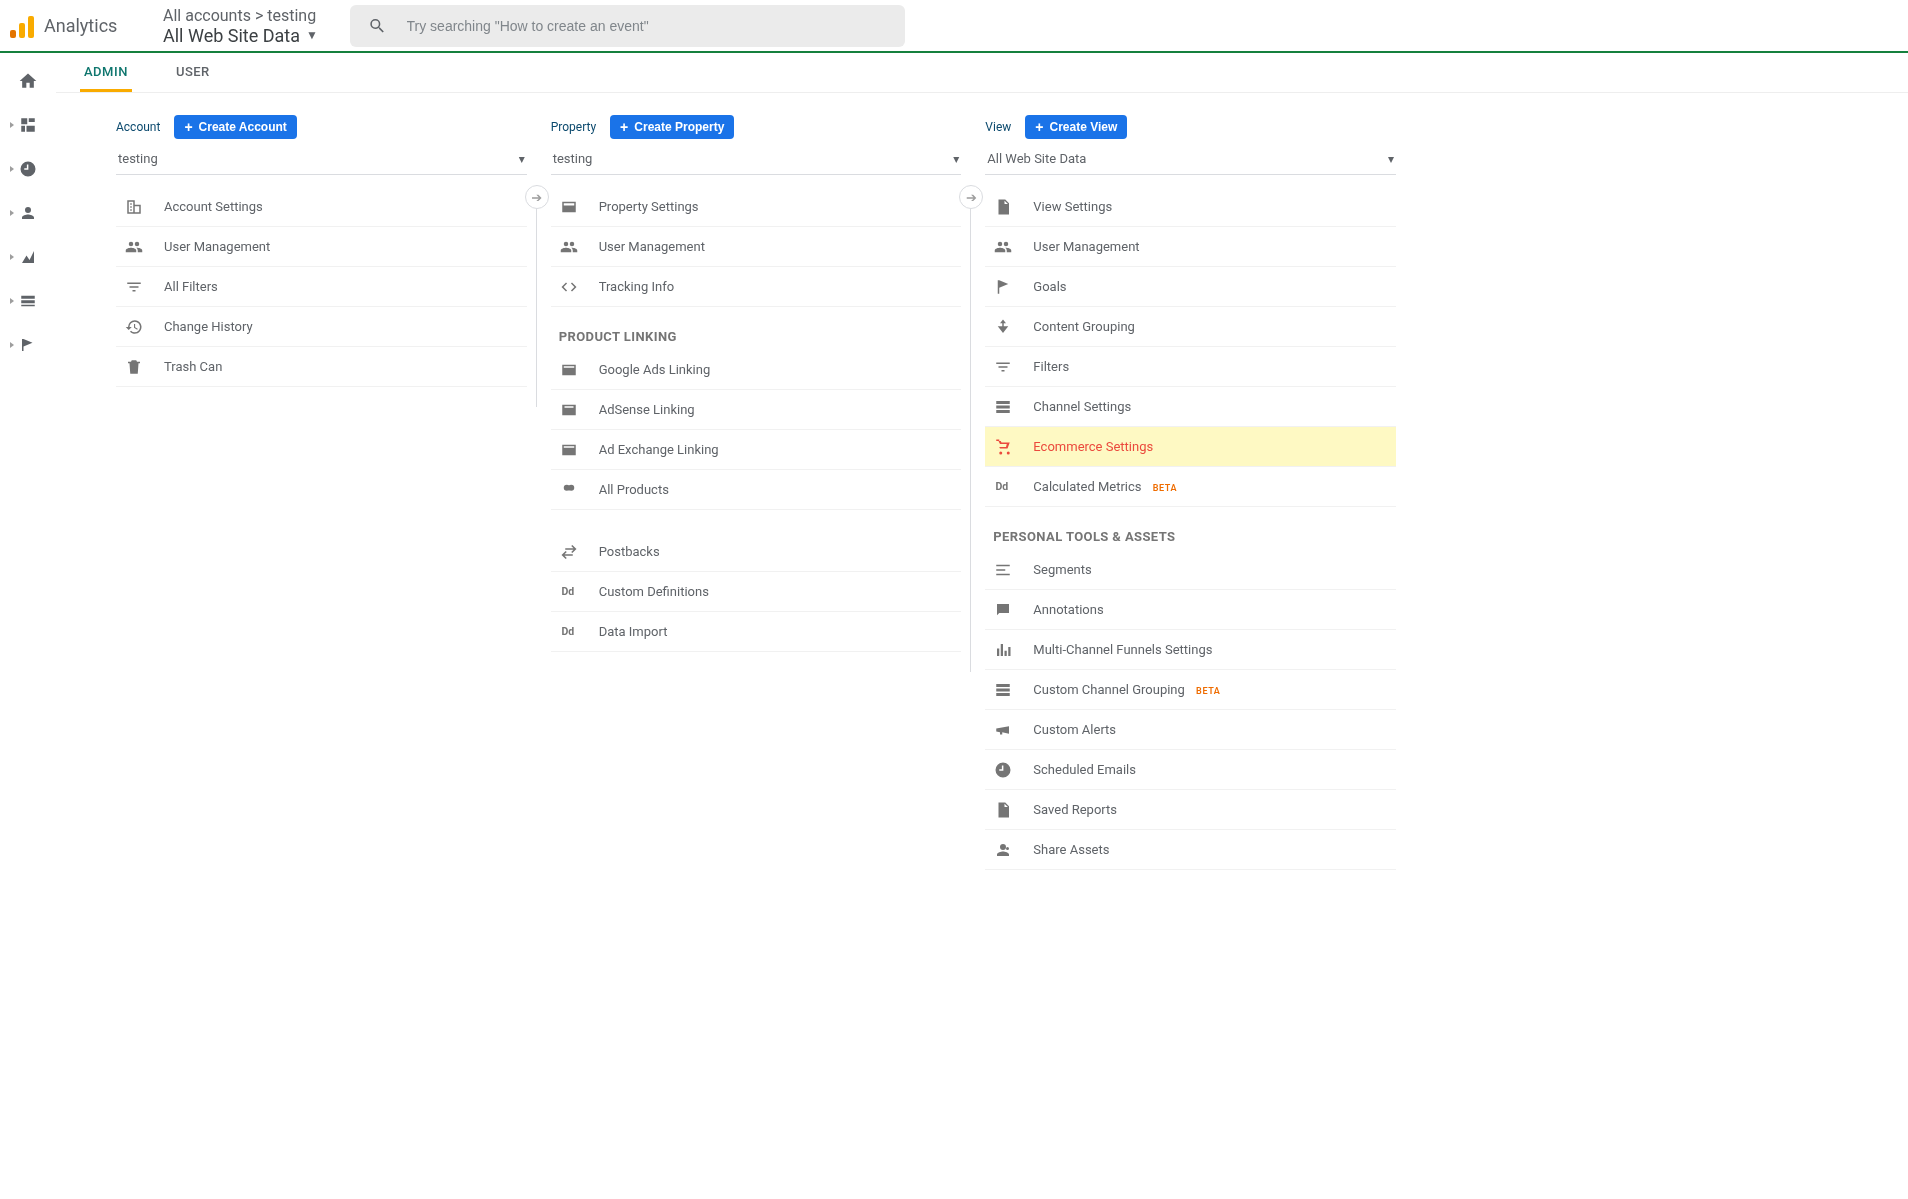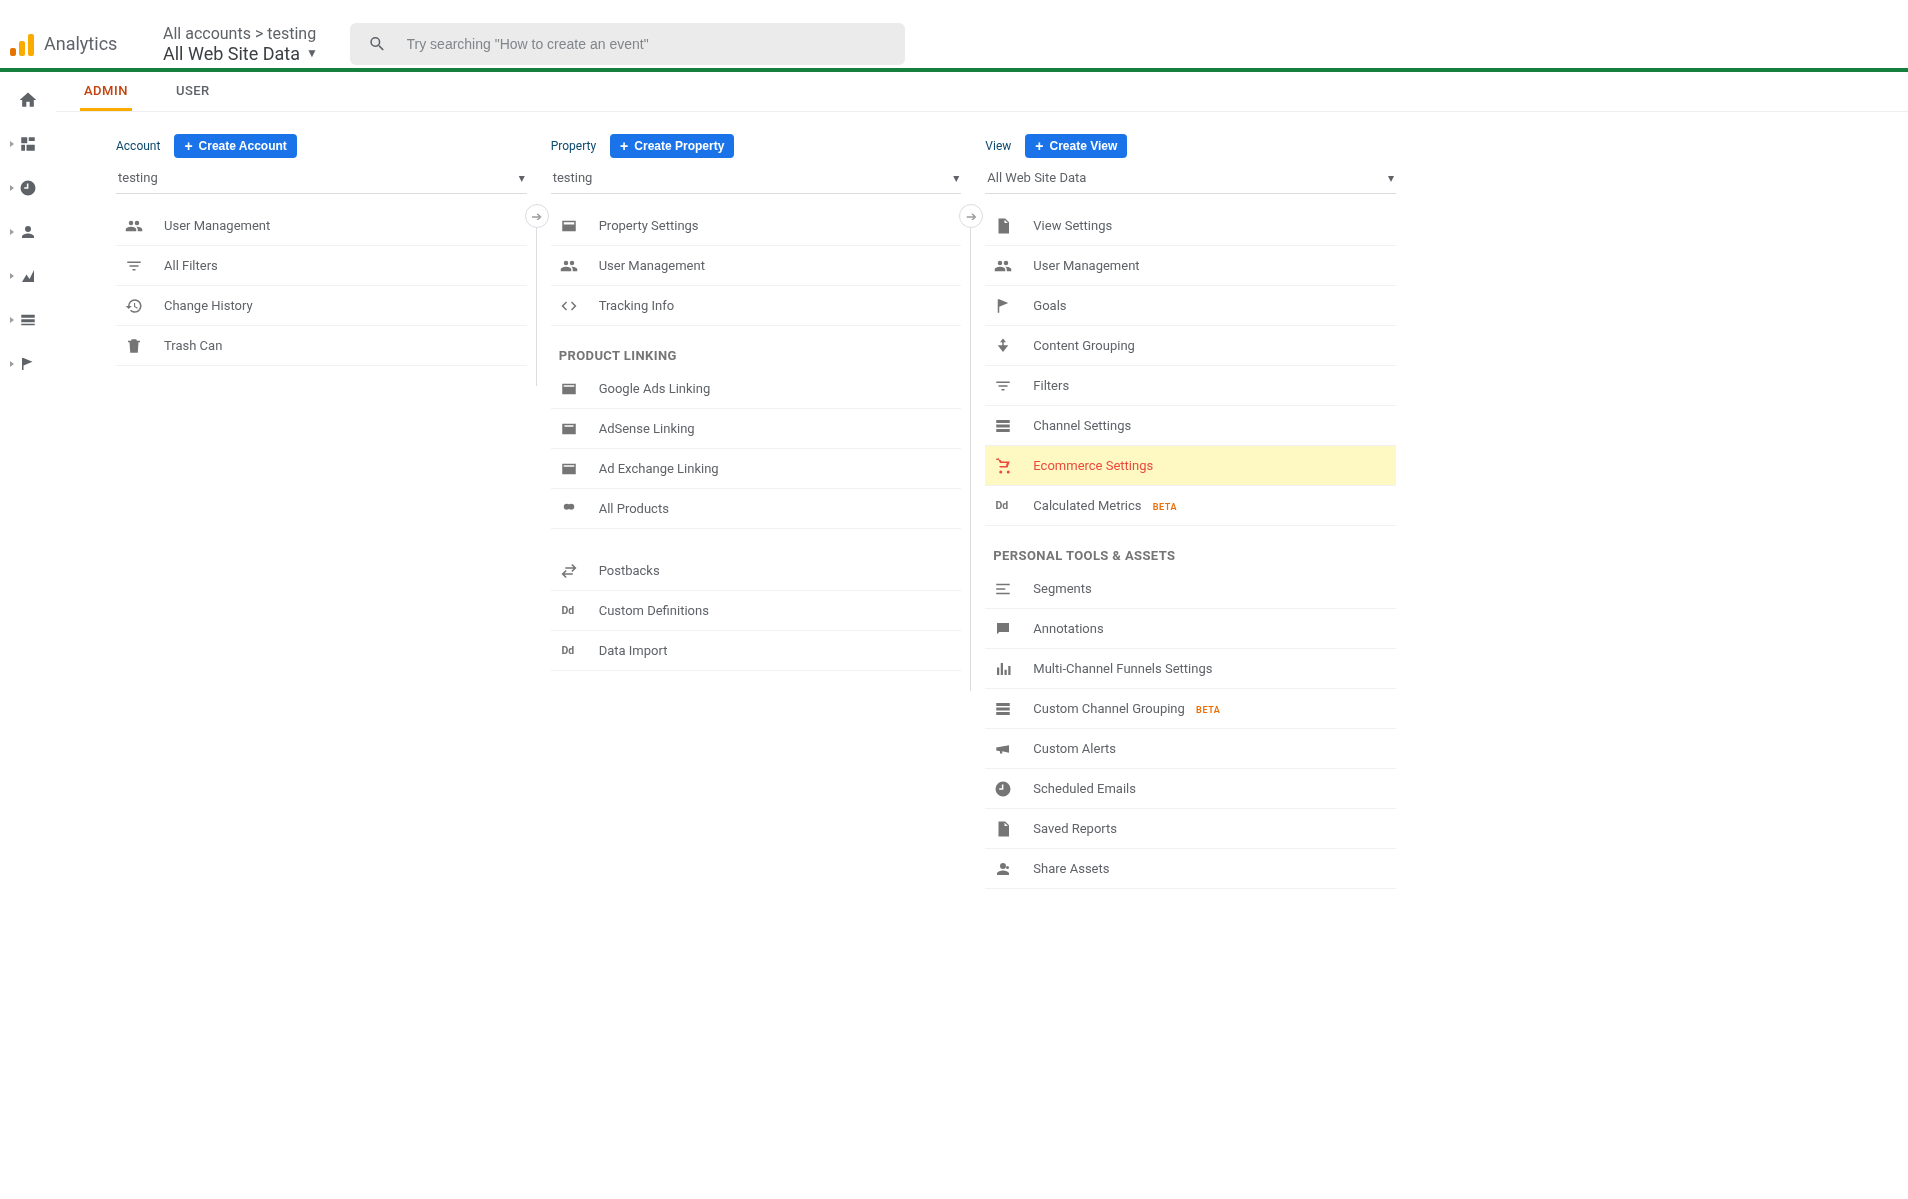--- a/index.html
+++ b/index.html
@@ -9,23 +9,22 @@
     color: #3c4043;
     background: #fff;
     width: 1908px;
   }
 
   
   .topbar {
     display: flex;
     align-items: center;
     height: 53px;
-    border-bottom: 4px solid #15803d;
+    border-bottom: 2px solid #15803d;
     padding-left: 10px;
-    margin-top: 19px;
   }
   .logo-block {
     display: flex;
     align-items: center;
     gap: 10px;
     width: 143px;
   }
   .logo-bars {
     width: 24px; height: 24px;
     display: inline-flex; align-items: flex-end; gap: 3px;
@@ -112,21 +111,21 @@
     font-weight: 500;
     letter-spacing: 0.5px;
   }
   .tab {
     display: flex; align-items: center;
     color: #5f6368;
     border-bottom: 3px solid transparent;
     cursor: pointer;
     padding: 0 4px;
   }
-  .tab.active { color: #c2410c; border-bottom-color: #f9ab00; }
+  .tab.active { color: #0f766e; border-bottom-color: #f9ab00; }
 
   .admin-page {
     padding: 22px 60px;
     display: flex;
     gap: 24px;
     background: #fff;
     align-items: flex-start;
     max-width: 1400px;
   }
   .col {
@@ -321,20 +320,28 @@
           </button>
         </div>
         <div class="selector">
           <span>testing</span>
           <span class="caret-down">▾</span>
         </div>
 
         <div class="row">
           <span class="ico">
               <svg width="18" height="18" viewBox="0 0 24 24">
+                <path d="M3 21V3h10v6h8v12H3zm2-2h6V5H5v14zm8 0h6v-8h-6v8zM7 7h2v2H7zm0 4h2v2H7zm0 4h2v2H7z"></path>
+              </svg>
+            </span>
+          <span>Account Settings</span>
+        </div>
+        <div class="row">
+          <span class="ico">
+              <svg width="18" height="18" viewBox="0 0 24 24">
                 <path d="M16 11a3 3 0 10-3-3 3 3 0 003 3zM8 11a3 3 0 10-3-3 3 3 0 003 3zm0 2c-2.33 0-7 1.17-7 3.5V19h14v-2.5C15 14.17 10.33 13 8 13zm8 0c-.29 0-.62.02-.97.05A4.49 4.49 0 0117 16.5V19h6v-2.5c0-2.33-4.67-3.5-7-3.5z"></path>
               </svg>
             </span>
           <span>User Management</span>
         </div>
         <div class="row">
           <span class="ico">
               <svg width="18" height="18" viewBox="0 0 24 24">
                 <path d="M10 18h4v-2h-4v2zM3 6v2h18V6H3zm3 7h12v-2H6v2z"></path>
               </svg>

